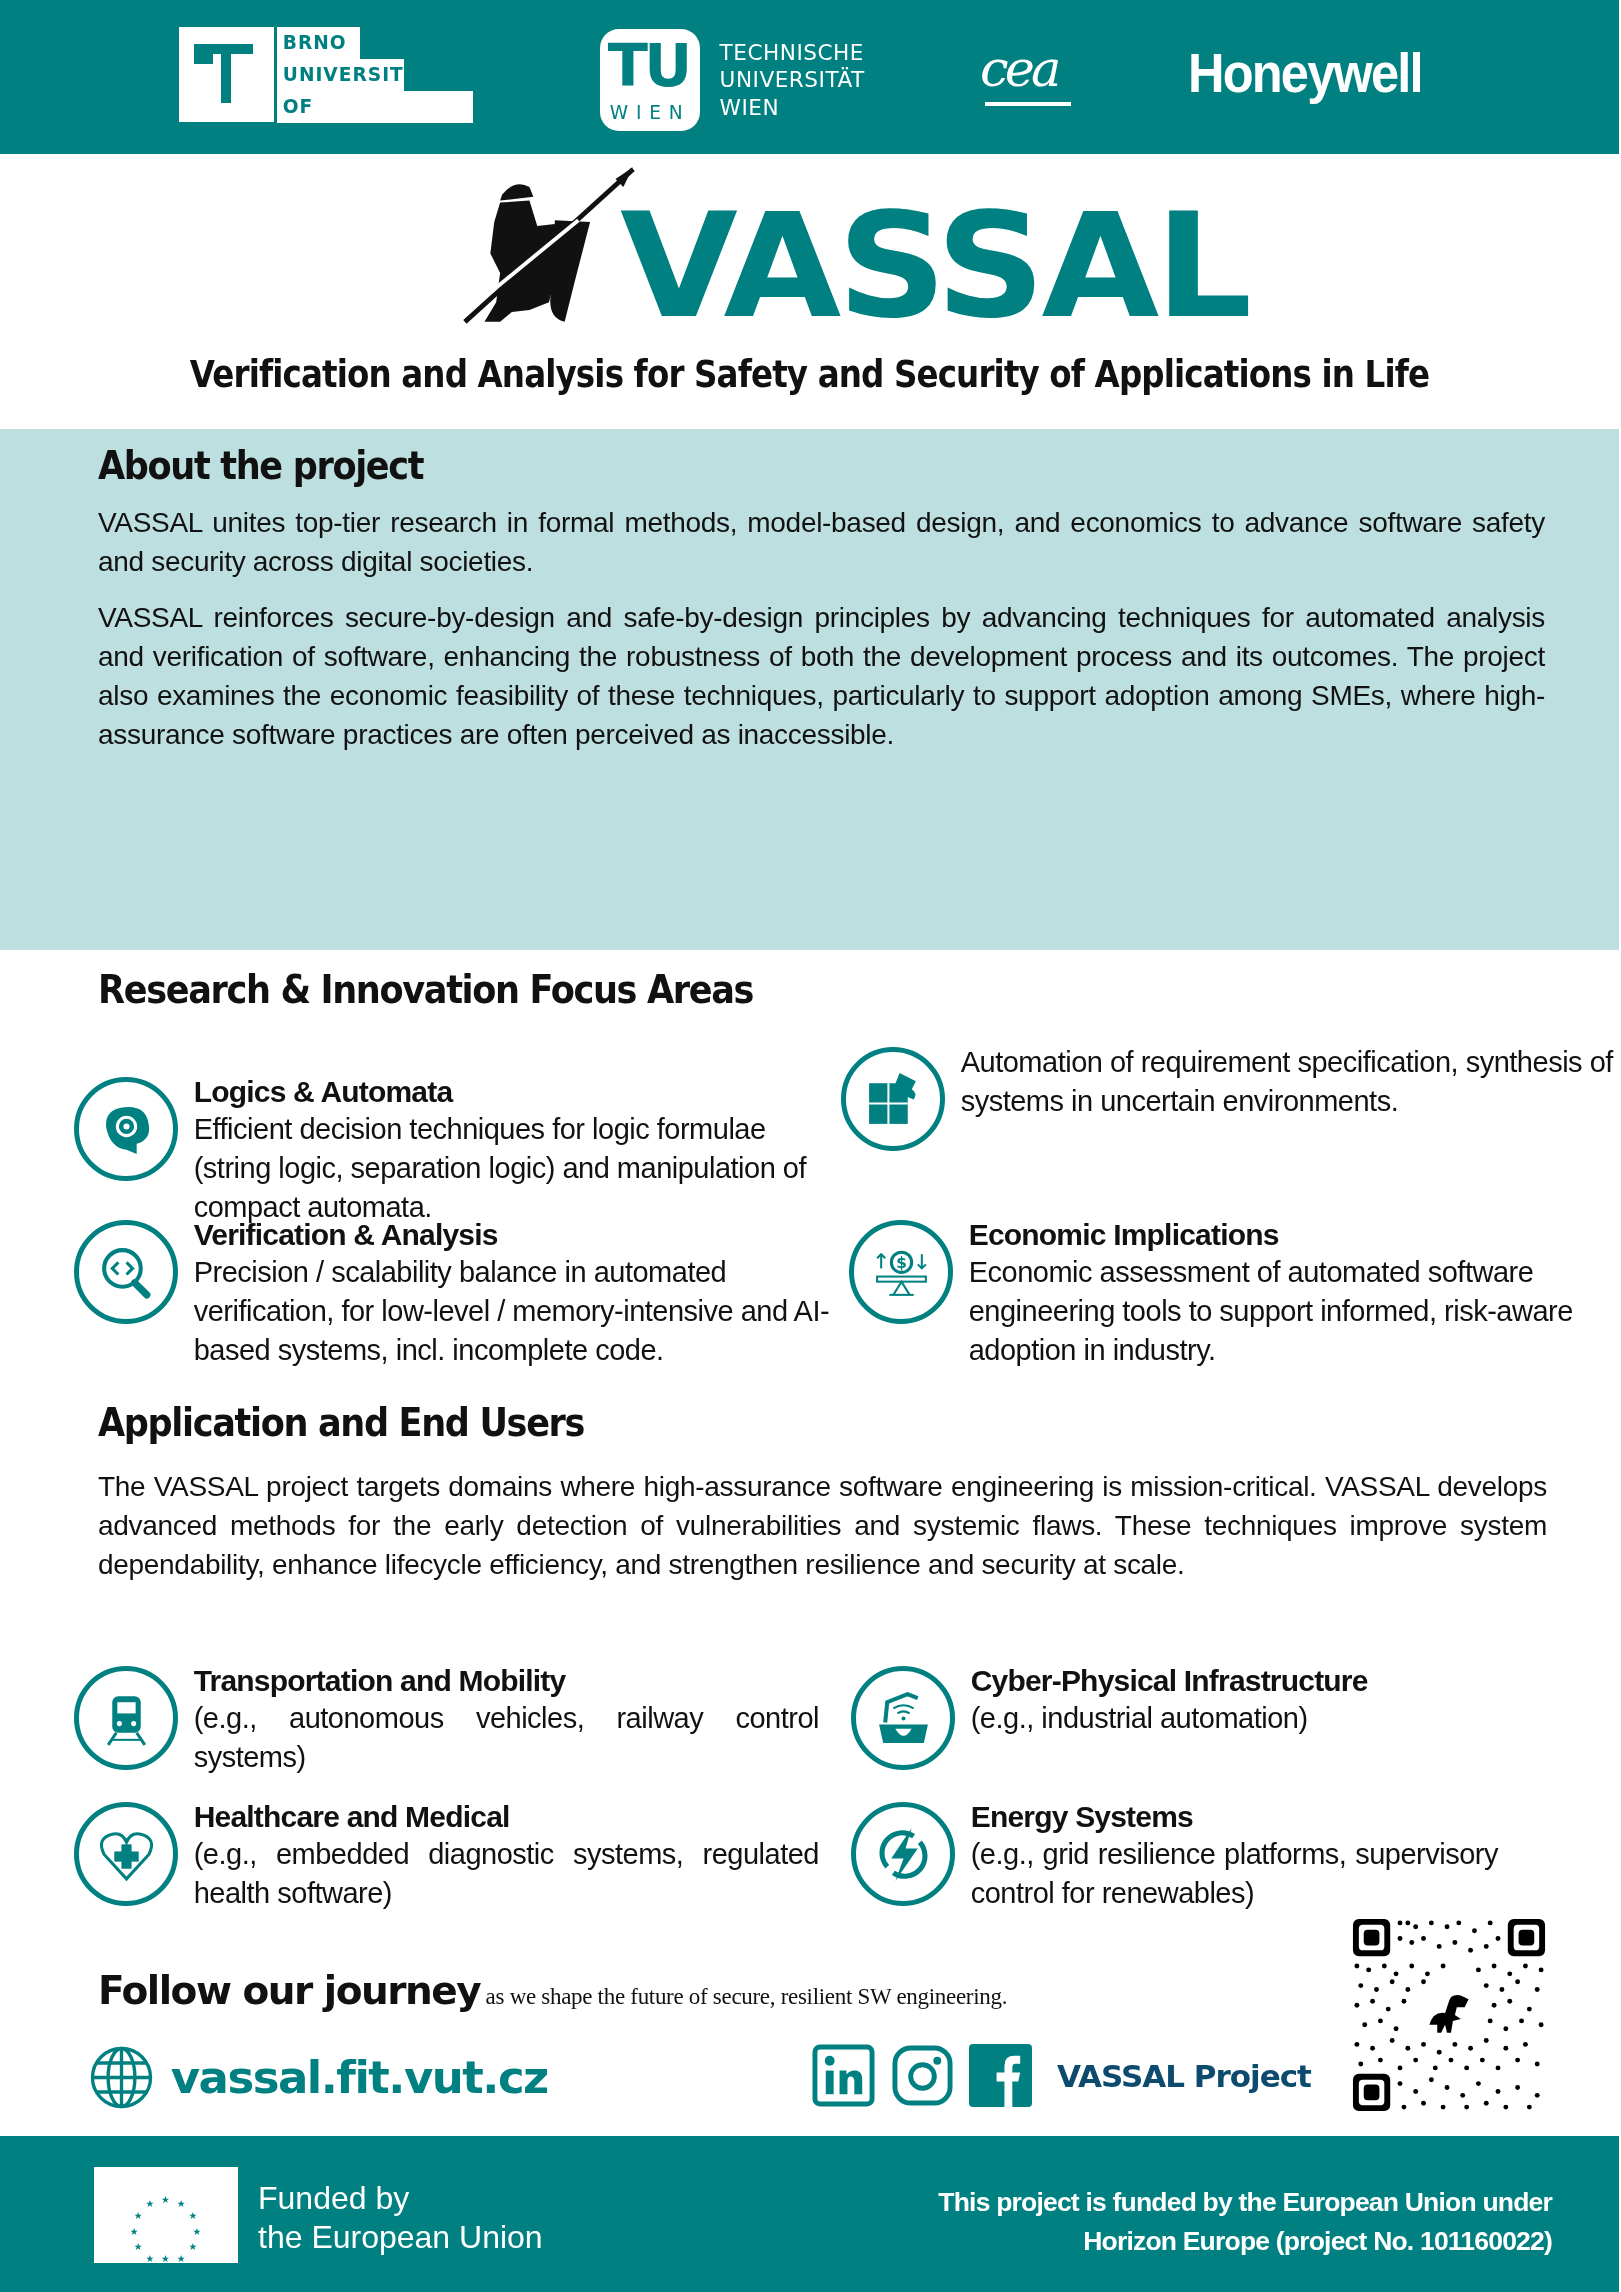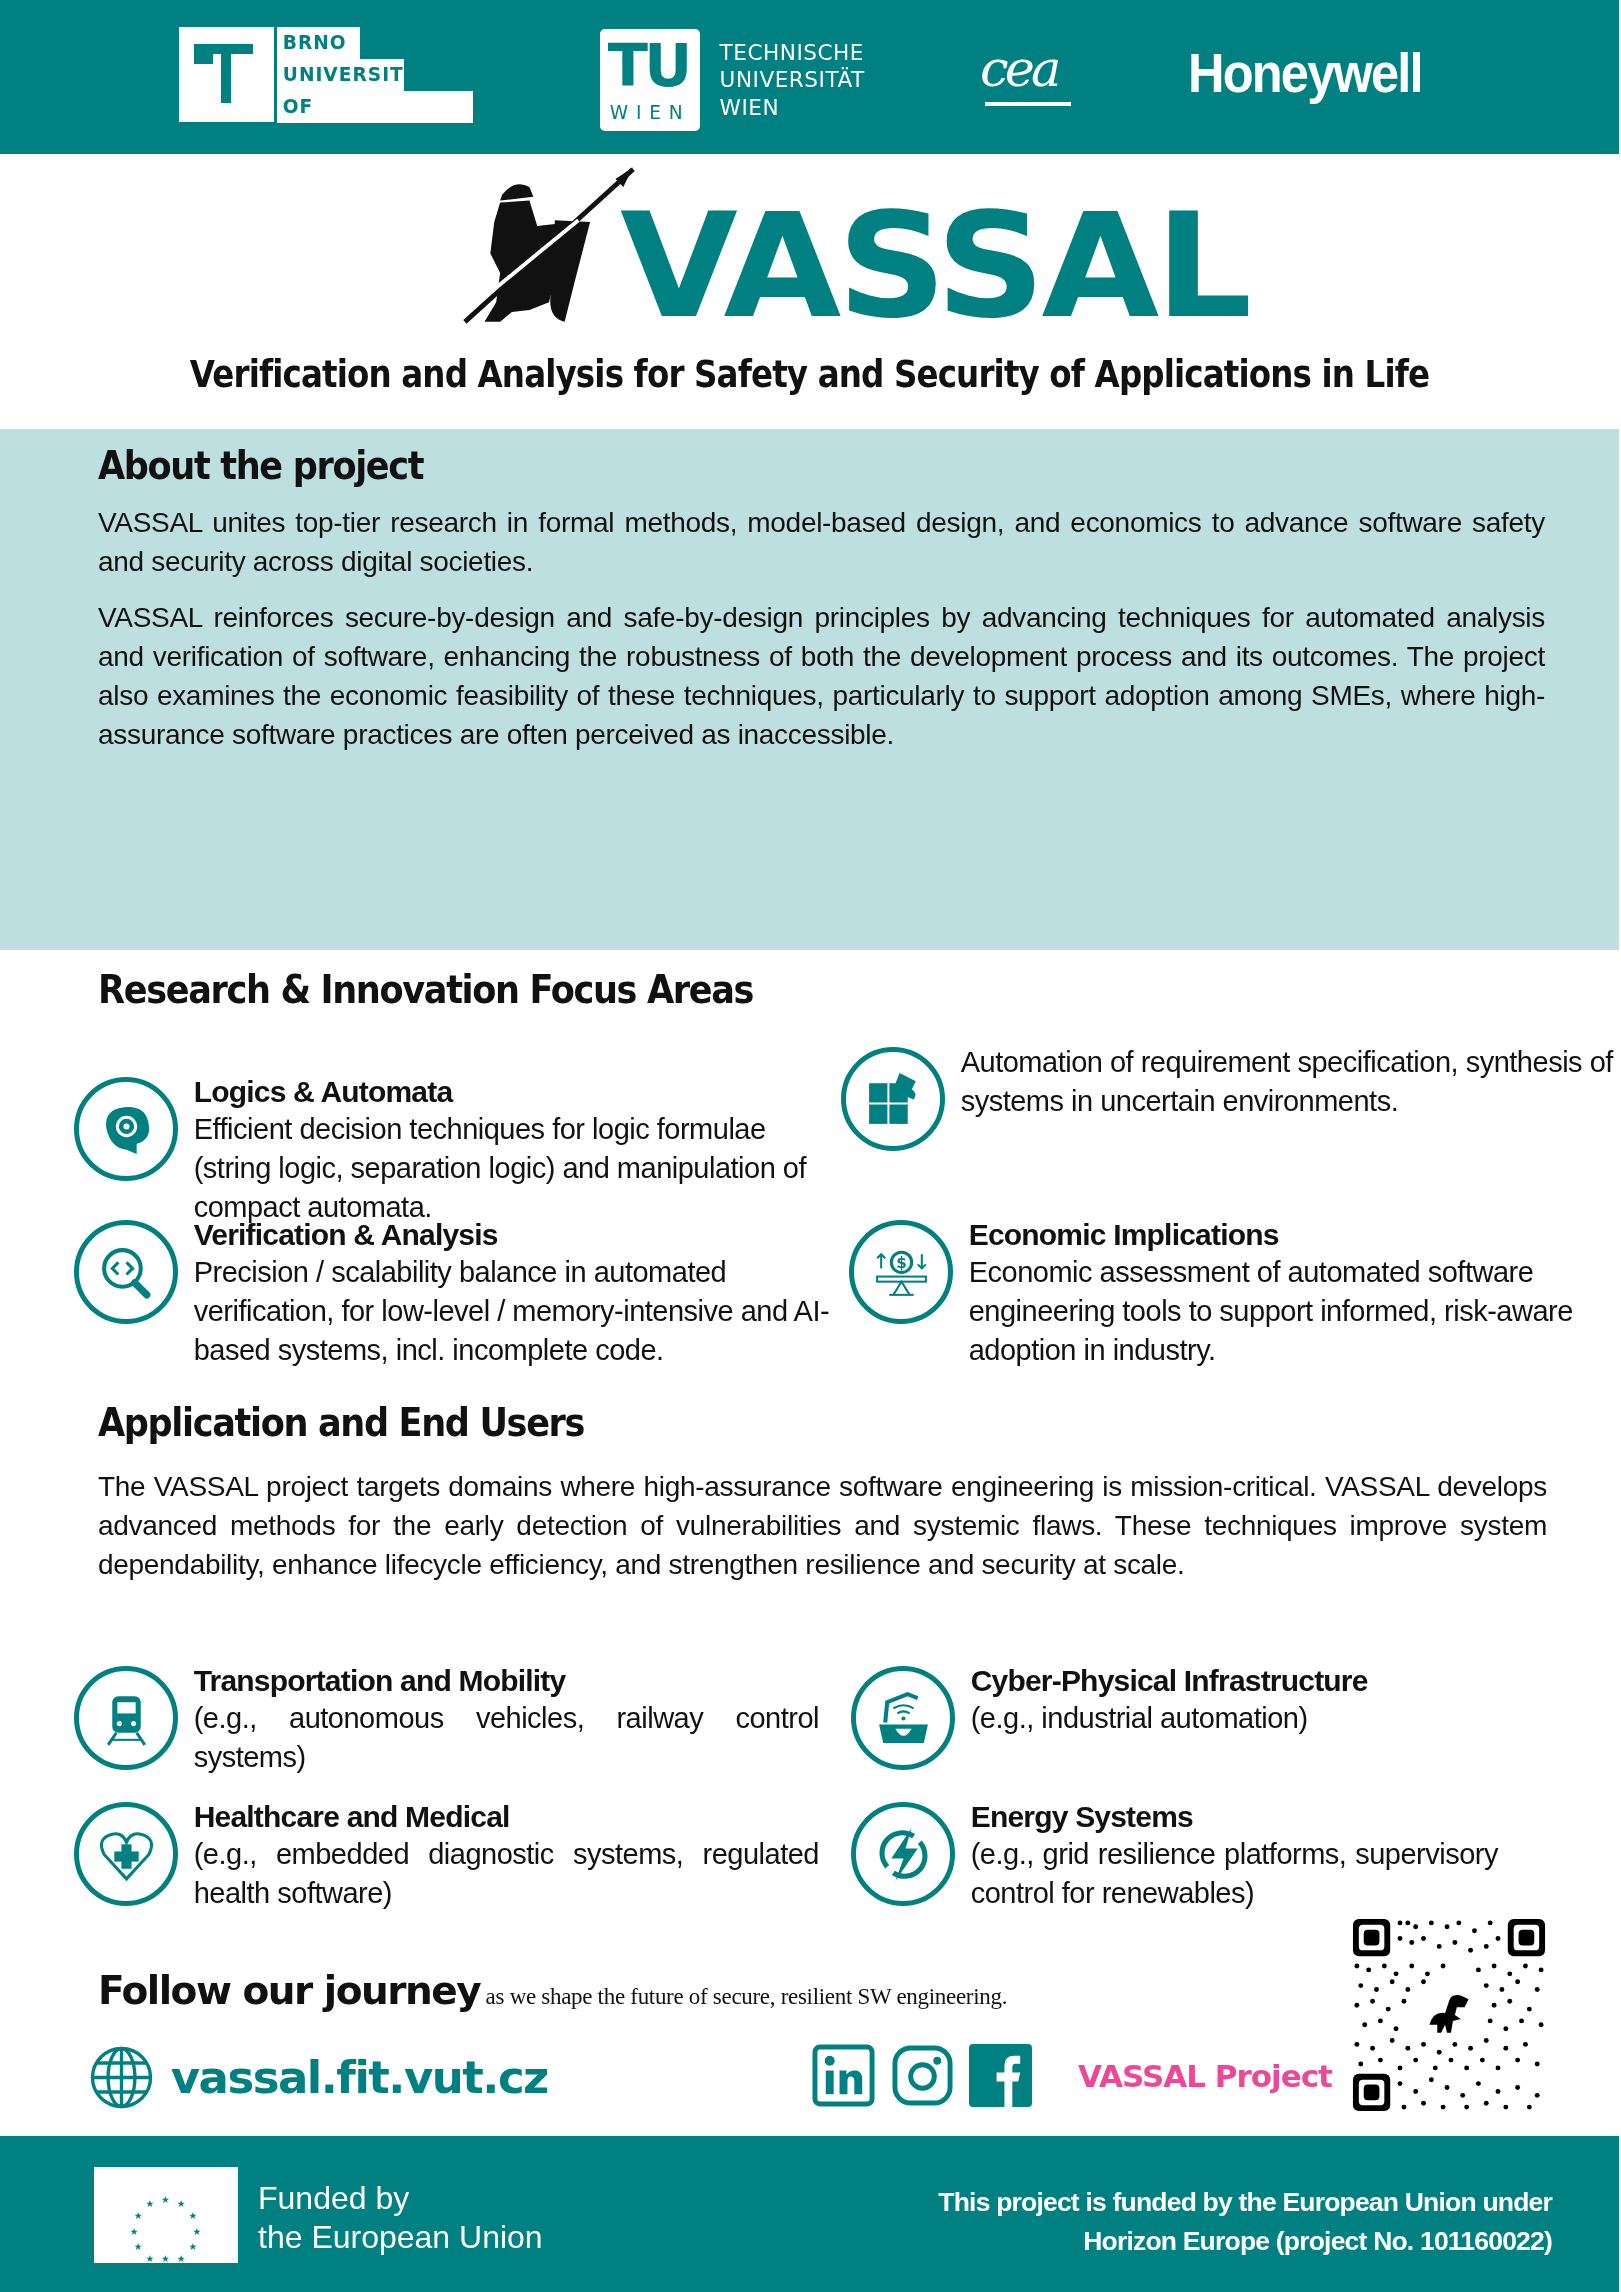--- a/index.html
+++ b/index.html
@@ -13,21 +13,21 @@
   .brno-t .bar1 { position: absolute; left: 14.7px; top: 17.6px; width: 59px; height: 9.8px; background: #008080; }
   .brno-t .bar2 { position: absolute; left: 42px; top: 17.6px; width: 9.8px; height: 59px; background: #008080; }
   .brno-t .stub { position: absolute; left: 14.7px; top: 17.6px; width: 19.6px; height: 19.6px; background: #008080; }
   .brno-text { margin-left: 2.9px; display: flex; flex-direction: column; }
   .brno-line { background: #fff; color: #008080; font-weight: bold; font-size: 18.6px; letter-spacing: 1px; padding: 2px 5.9px; height: 32px; line-height: 28px; font-family: "DejaVu Sans", sans-serif; }
   .brno-line:nth-child(1) { width: 83px; }
   .brno-line:nth-child(2) { width: 127px; }
   .brno-line:nth-child(3) { width: 196px; }
 
   .logo-tuw { position: absolute; left: 600px; top: 29px; display: flex; align-items: center; }
-  .tuw-box { width: 100px; height: 102px; background: #fff; border-radius: 5px; position: relative; }
+  .tuw-box { width: 100px; height: 102px; background: #fff; border-radius: 19px; position: relative; }
   .tuw-big { position: absolute; left: 7.8px; top: 2px; font-size: 59px; font-weight: bold; color: #008080; font-family: "DejaVu Sans", sans-serif; letter-spacing: -3.9px; }
   .tuw-small { position: absolute; left: 9.8px; top: 73px; font-size: 18.6px; color: #008080; letter-spacing: 7.8px; font-family: "DejaVu Sans", sans-serif; }
   .tuw-text { margin-left: 19.6px; color: #fff; font-size: 21.6px; line-height: 27.4px; letter-spacing: 0.5px; font-family: "DejaVu Sans", sans-serif; }
 
   .logo-cea { position: absolute; left: 980px; top: 44px; color: #fff; font-size: 51px; font-family: "DejaVu Serif", serif; font-style: italic; letter-spacing: -3.9px; line-height: 49px; }
   .cea-line { position: absolute; left: 985px; top: 102px; width: 86px; height: 3.9px; background: #fff; }
 
   .logo-honeywell { position: absolute; left: 1188px; top: 41px; color: #fff; font-size: 55px; font-weight: bold; font-family: "Liberation Sans", sans-serif; letter-spacing: -2px; transform: scaleX(0.92); transform-origin: left; }
 
   
@@ -69,21 +69,21 @@
   .follow { position: absolute; left: 98px; top: 1968px; white-space: nowrap; }
   .follow-bold { font-size: 39px; font-weight: bold; font-family: "DejaVu Sans", sans-serif; letter-spacing: -1.5px; }
   .follow-rest { font-size: 23px; font-family: Liberation Serif, serif; letter-spacing: -0.3px; }
 
   .website { position: absolute; left: 88px; top: 2044px; display: flex; align-items: center; }
   .globe-icon { width: 67px; height: 67px; }
   .website-text { margin-left: 15.7px; font-size: 45px; font-weight: bold; color: #008080; font-family: "DejaVu Sans", sans-serif; letter-spacing: -1.5px; }
 
   .socials { position: absolute; left: 812px; top: 2044px; display: flex; align-items: center; gap: 15.7px; }
   .soc { width: 63px; height: 63px; }
-  .soc-label { margin-left: 30px; font-size: 31px; font-weight: bold; color: #ec4899; font-family: "DejaVu Sans", sans-serif; letter-spacing: -1px; }
+  .soc-label { margin-left: 9px; font-size: 31px; font-weight: bold; color: #0c4a6e; font-family: "DejaVu Sans", sans-serif; letter-spacing: -1px; }
 
   .qr { position: absolute; left: 1351px; top: 1917px; width: 196px; height: 196px; }
 
   
   .footer { position: absolute; left: 0; top: 2136px; width: 1619px; height: 157px; background: #008080; }
   .eu-flag { position: absolute; left: 94px; top: 31px; width: 144px; height: 96px; background: #fff; }
   .eu-text { position: absolute; left: 258px; top: 43px; color: #fff; font-size: 32px; line-height: 39px; font-family: "Liberation Sans", sans-serif; }
   .funding { position: absolute; right: 67px; top: 47px; color: #fff; text-align: right; font-size: 26.5px; line-height: 39px; font-weight: bold; font-family: "Liberation Sans", sans-serif; letter-spacing: -0.8px; }
 </style>
 </head>

